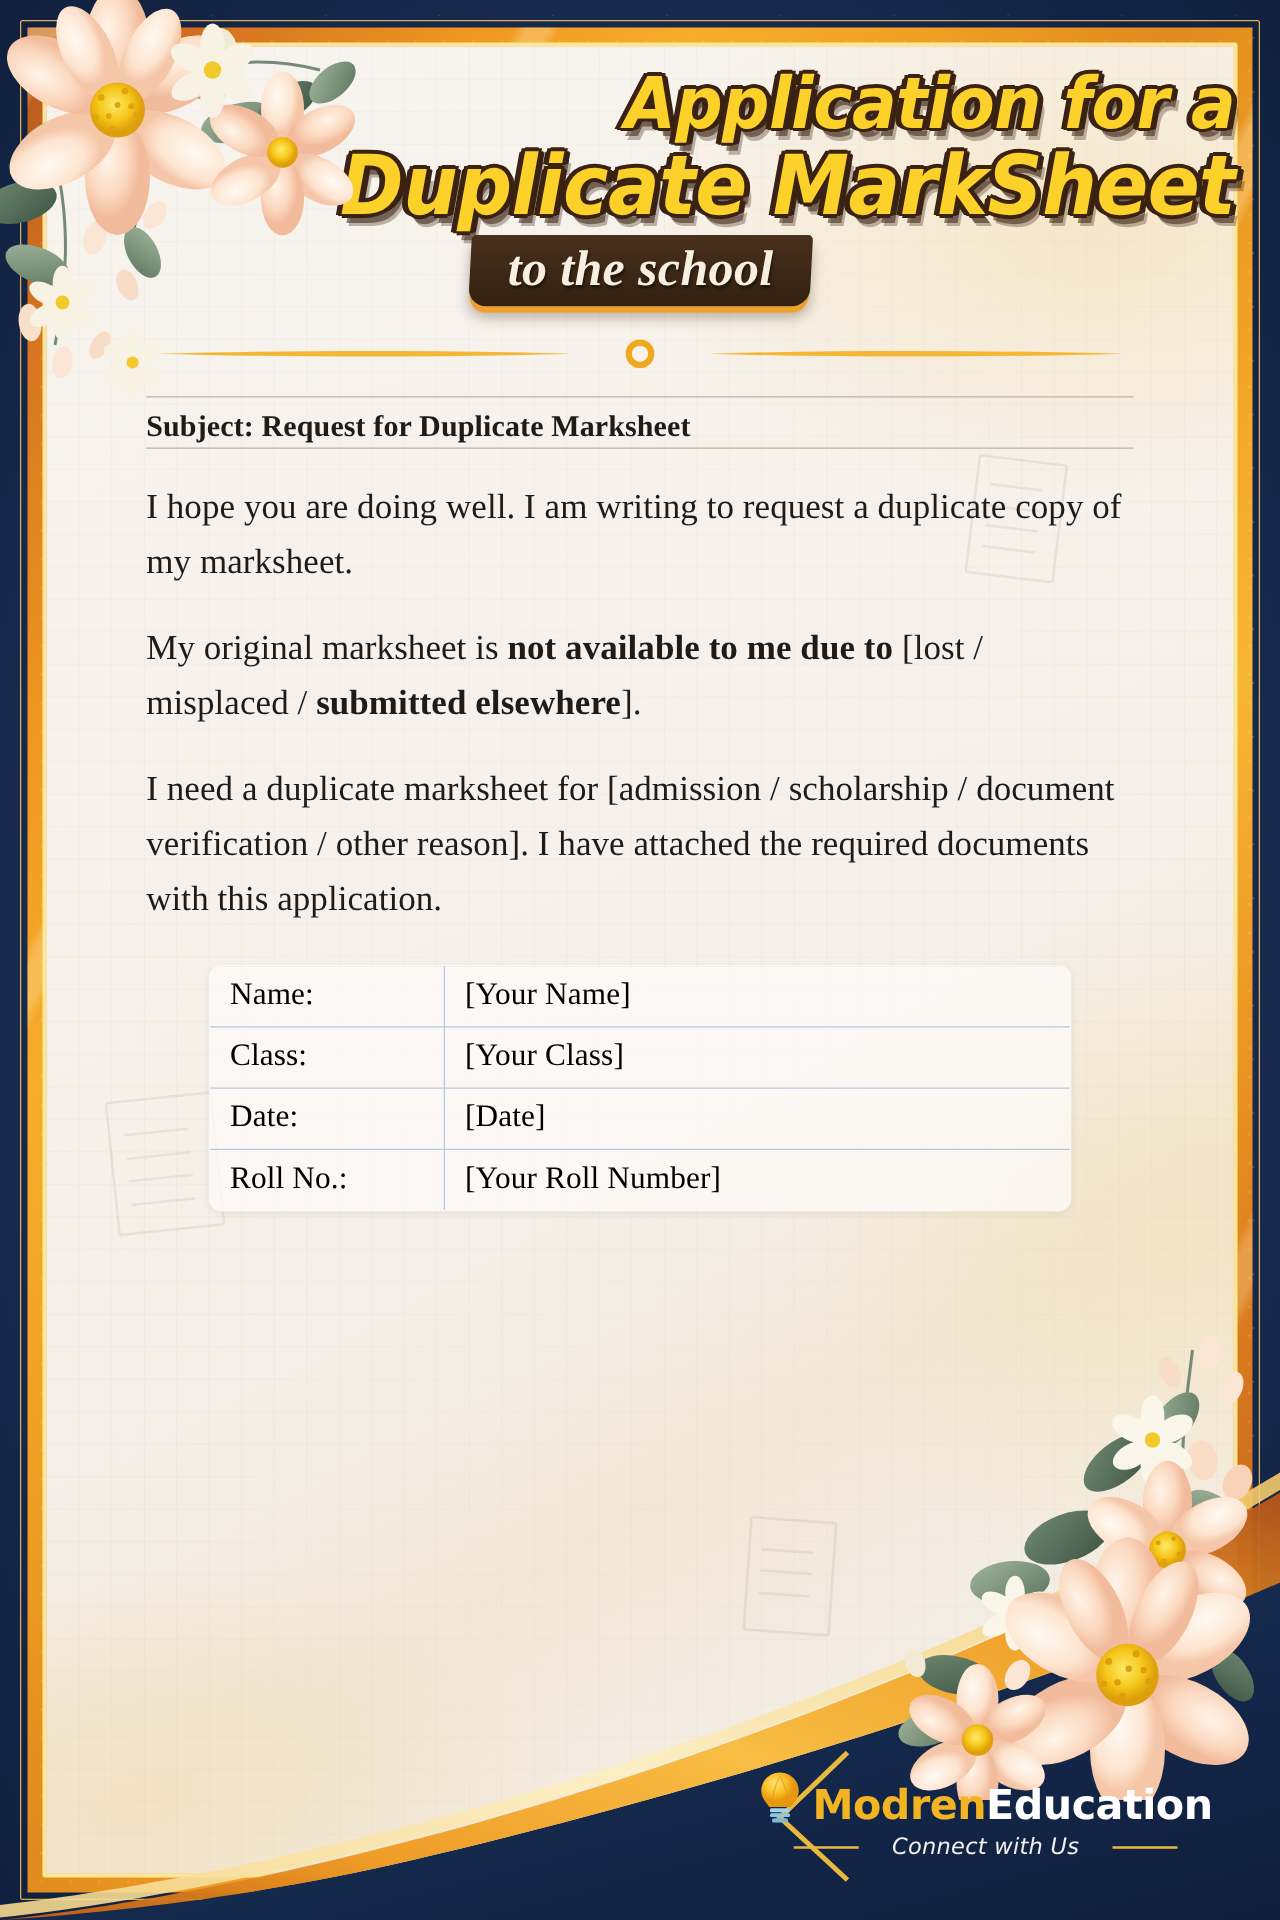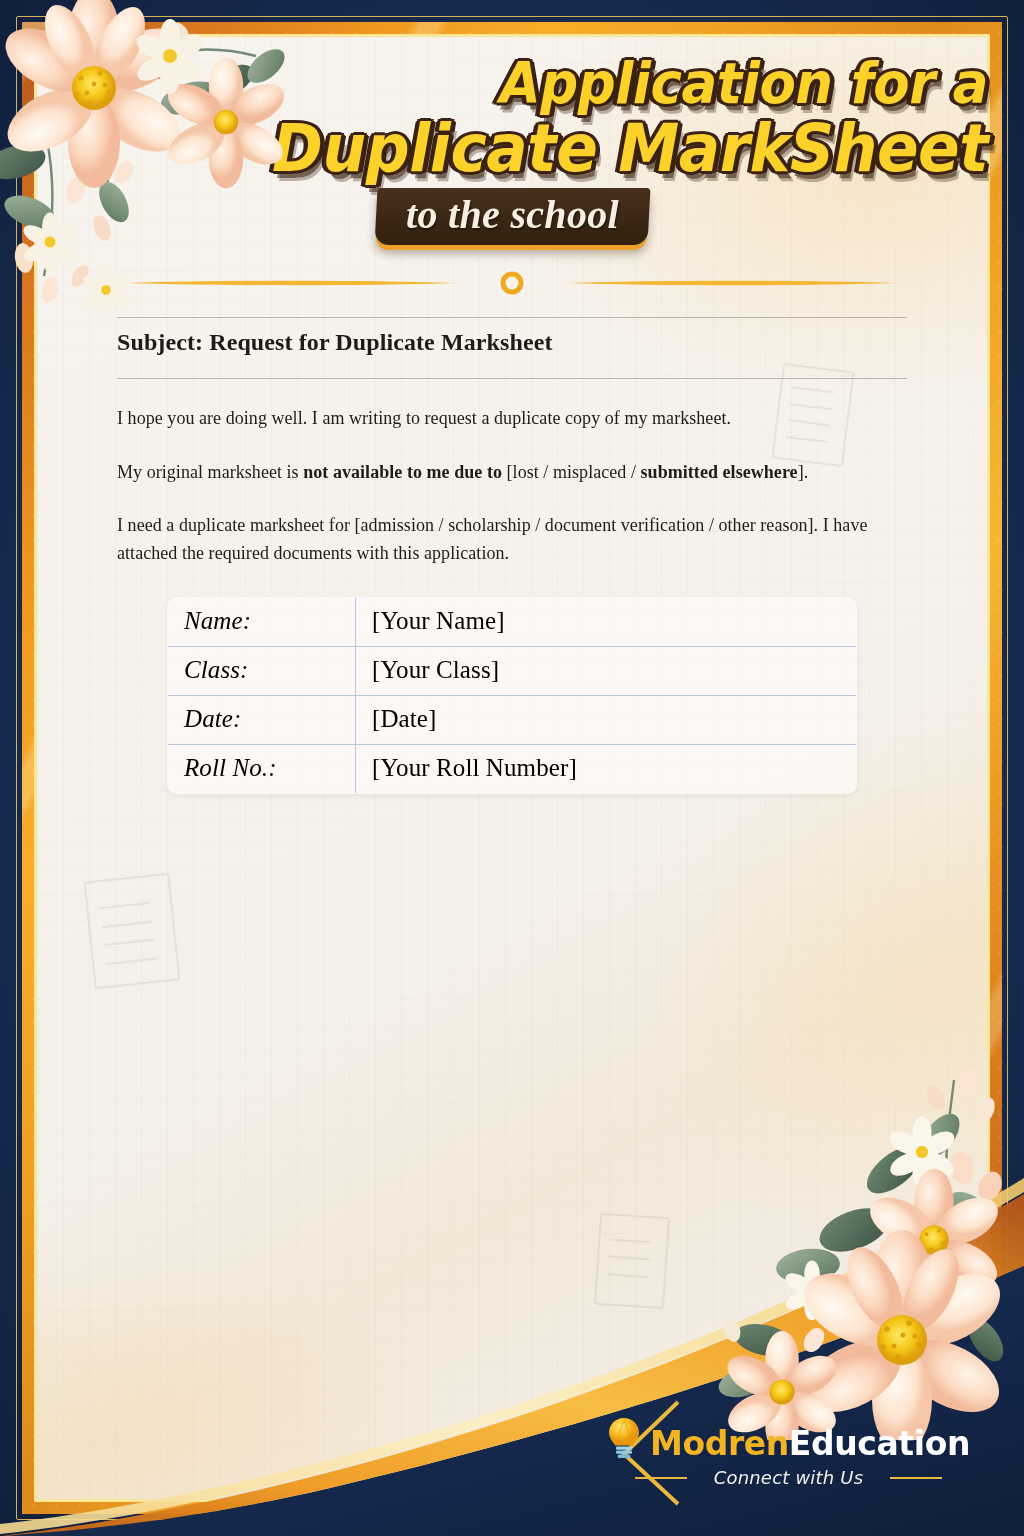--- a/index.html
+++ b/index.html
@@ -193,27 +193,27 @@
     width: 790px;
     color: #1f1b18;
   }
 
   .addr { font-size: 25px; line-height: 1.56; letter-spacing: .1px; }
 
   .subject-block {
     margin-top: 12px;
     border-top: 1.4px solid #b9b2a8;
     border-bottom: 1.4px solid #b9b2a8;
-    padding: 11px 0 22px;
+    padding: 11px 0 2px;
   }
   .subject-text { font-size: 24px; font-weight: 700; letter-spacing: .1px; }
 
   .salutation { margin-top: 21px; font-size: 24px; }
 
-  .para { margin-top: 25px; font-size: 18px; line-height: 1.57; letter-spacing: .05px; }
+  .para { margin-top: 25px; font-size: 28px; line-height: 1.57; letter-spacing: .05px; }
   .para b { font-weight: 700; }
 
   
   .details {
     position: relative;
     z-index: 20;
     margin: 30px auto 0;
     width: 690px;
     border-collapse: collapse;
     background: rgba(252,250,247,.80);
@@ -221,21 +221,21 @@
     border-radius: 10px;
     overflow: hidden;
     box-shadow: 0 2px 6px rgba(120,110,95,.10);
   }
   .details td {
     border: 1px solid #b9c6dd;
     font-size: 25px;
     padding: 9px 16px 11px;
     letter-spacing: .1px;
   }
-  .details td:first-child { width: 188px; font-style: italic; }
+  .details td:first-child { width: 188px; }
   .details tr:first-child td { border-top: none; }
   .details tr:last-child td { border-bottom: none; }
   .details td:first-child { border-left: none; }
   .details td:last-child { border-right: none; }
 
   
   .brand {
     position: absolute;
     right: 54px;
     bottom: 48px;

